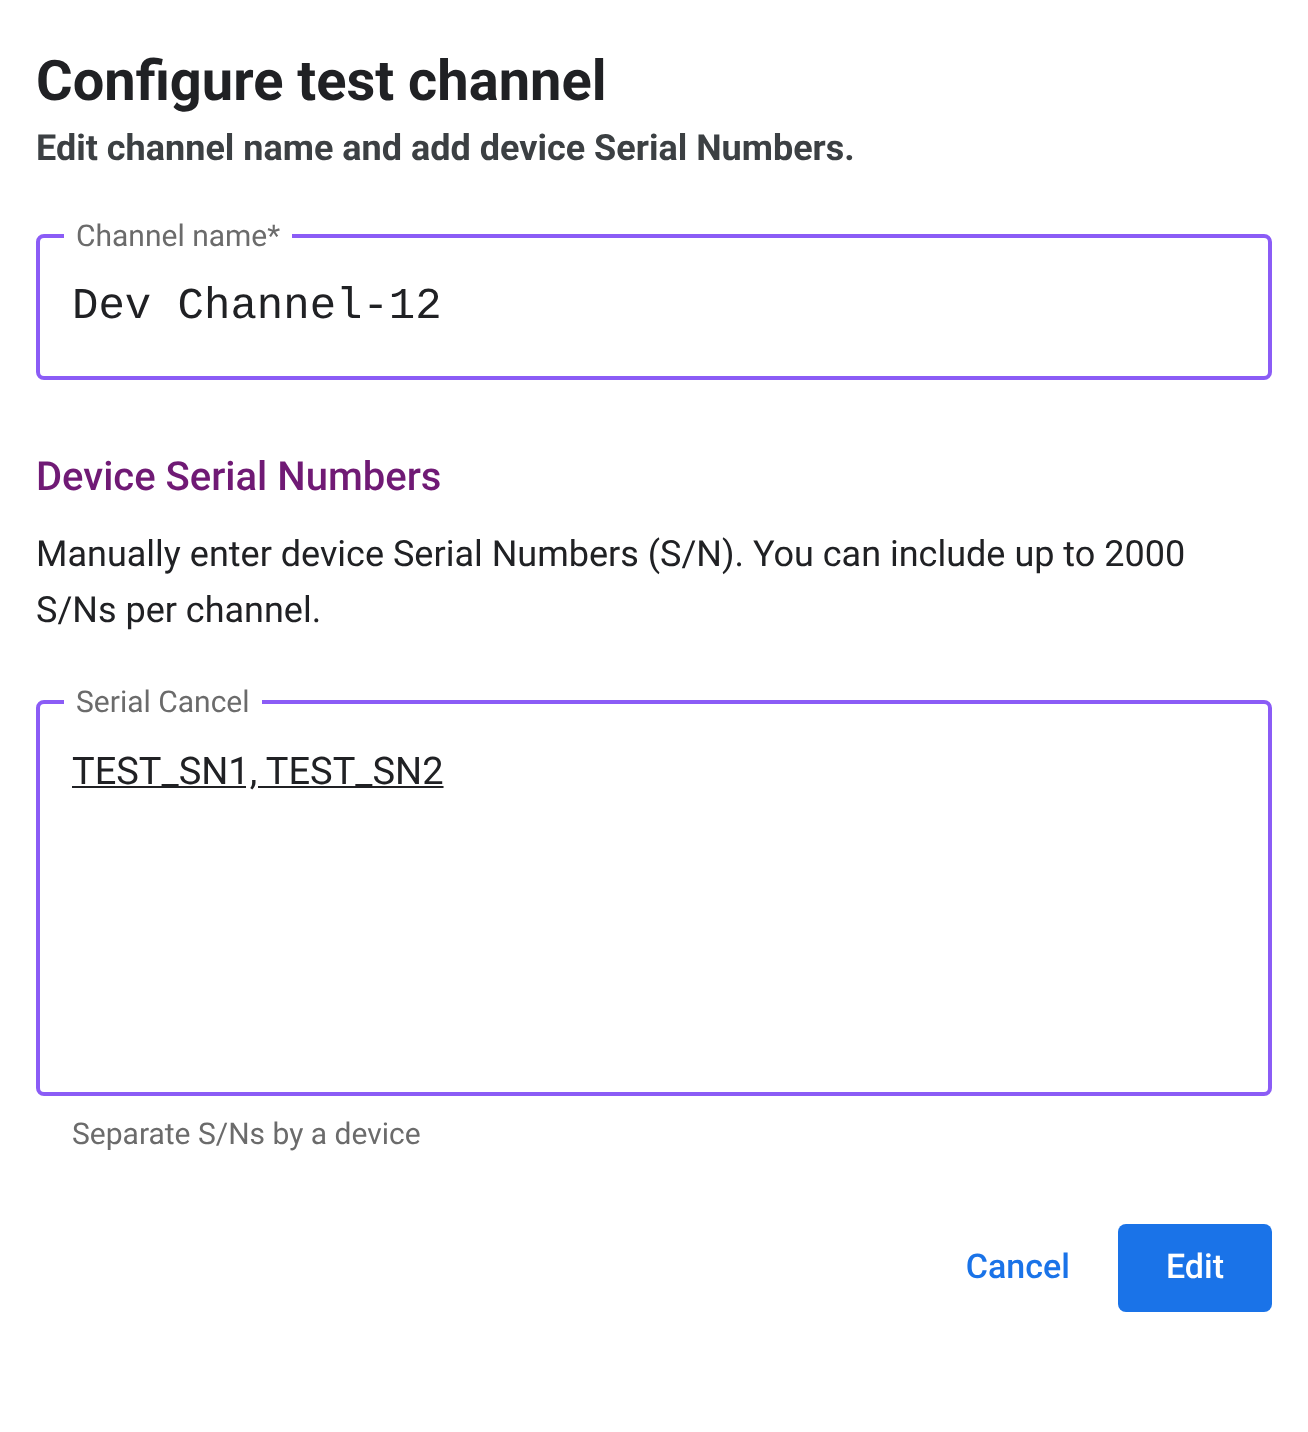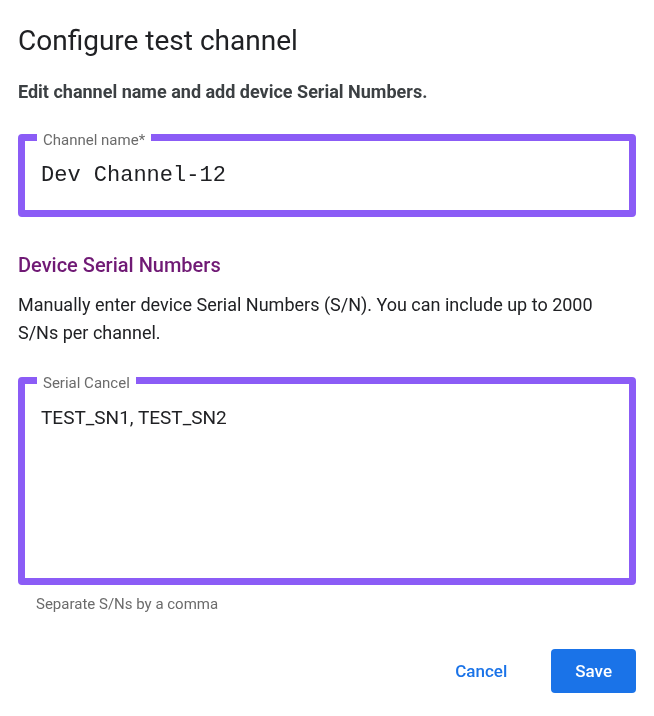--- a/index.html
+++ b/index.html
@@ -10,33 +10,33 @@
     body {
       font-family: 'Google Sans', Roboto, Arial, sans-serif;
       background: #fff;
       width: 654px;
       height: 716px;
       padding: 24px 18px 18px 18px;
       color: #202124;
     }
     .dialog-title {
       font-size: 28px;
-      font-weight: 400;
+      font-weight: 700;
       color: #202124;
-      margin-bottom: 24px;
+      margin-bottom: 7px;
     }
     .dialog-subtitle {
       font-size: 18px;
       font-weight: 700;
       color: #3c4043;
       margin-bottom: 32px;
     }
     .outlined-field {
       position: relative;
-      border: 7px solid #8b5cf6;
+      border: 2px solid #8b5cf6;
       border-radius: 4px;
       margin-bottom: 24px;
     }
     .outlined-field .floating-label {
       position: absolute;
       top: -10px;
       left: 12px;
       background: #fff;
       padding: 0 6px;
       font-size: 15px;
@@ -57,20 +57,21 @@
       width: 100%;
       border: none;
       outline: none;
       padding: 22px 16px 16px 16px;
       font-size: 19px;
       color: #202124;
       background: transparent;
       font-family: inherit;
       resize: none;
       height: 190px;
+      text-decoration: underline;
     }
     .section-heading {
       font-size: 20px;
       font-weight: 500;
       color: #701a75;
       margin-top: 36px;
       margin-bottom: 14px;
     }
     .section-desc {
       font-size: 18px;
@@ -83,21 +84,21 @@
       font-size: 15px;
       color: #6b6b6b;
       margin-left: 18px;
       margin-top: -14px;
       margin-bottom: 30px;
     }
     .button-row {
       display: flex;
       justify-content: flex-end;
       align-items: center;
-      gap: 20px;
+      gap: 0;
       margin-top: 36px;
     }
     .btn {
       font-family: inherit;
       font-size: 17px;
       font-weight: 500;
       border: none;
       border-radius: 4px;
       padding: 12px 24px;
       cursor: pointer;
@@ -122,18 +123,18 @@
   <input type="text" value="Dev Channel-12" style="">
 </div>
 
 <div class="section-heading">Device Serial Numbers</div>
 <p class="section-desc">Manually enter device Serial Numbers (S/N). You can include up to 2000 S/Ns per channel.</p>
 
 <div class="outlined-field">
   <span class="floating-label">Serial Cancel</span>
   <textarea style="">TEST_SN1, TEST_SN2</textarea>
 </div>
-<p class="helper-text">Separate S/Ns by a comma</p>
+<p class="helper-text">Separate S/Ns by a device</p>
 
 <div class="button-row">
   <button class="btn btn-text">Cancel</button>
-  <button class="btn btn-filled">Save</button>
+  <button class="btn btn-filled">Edit</button>
 </div>
 
 </body></html>

